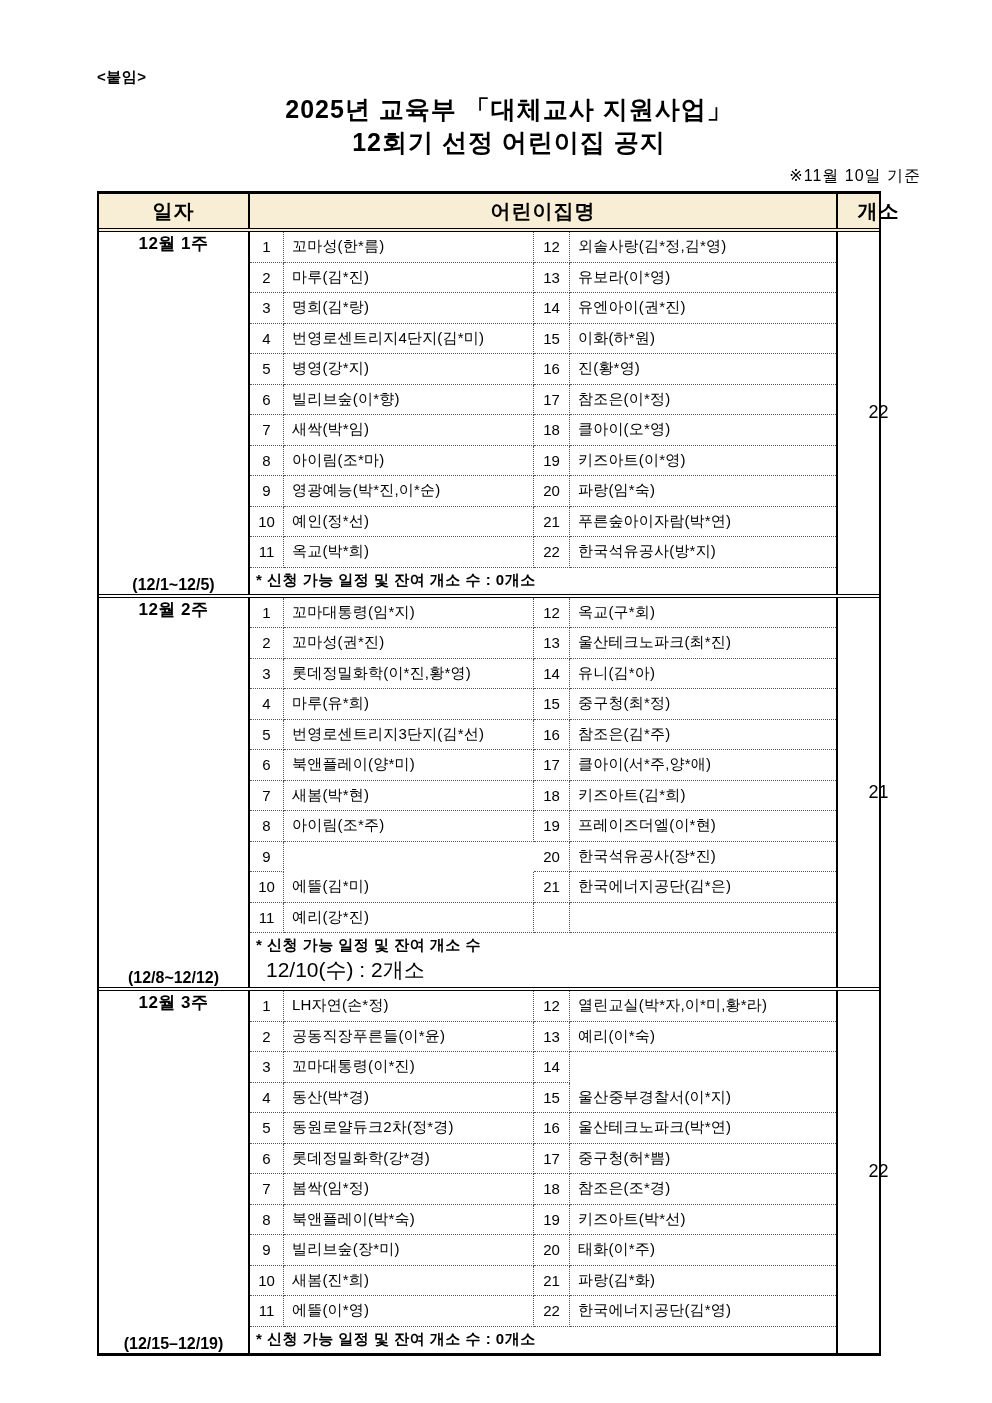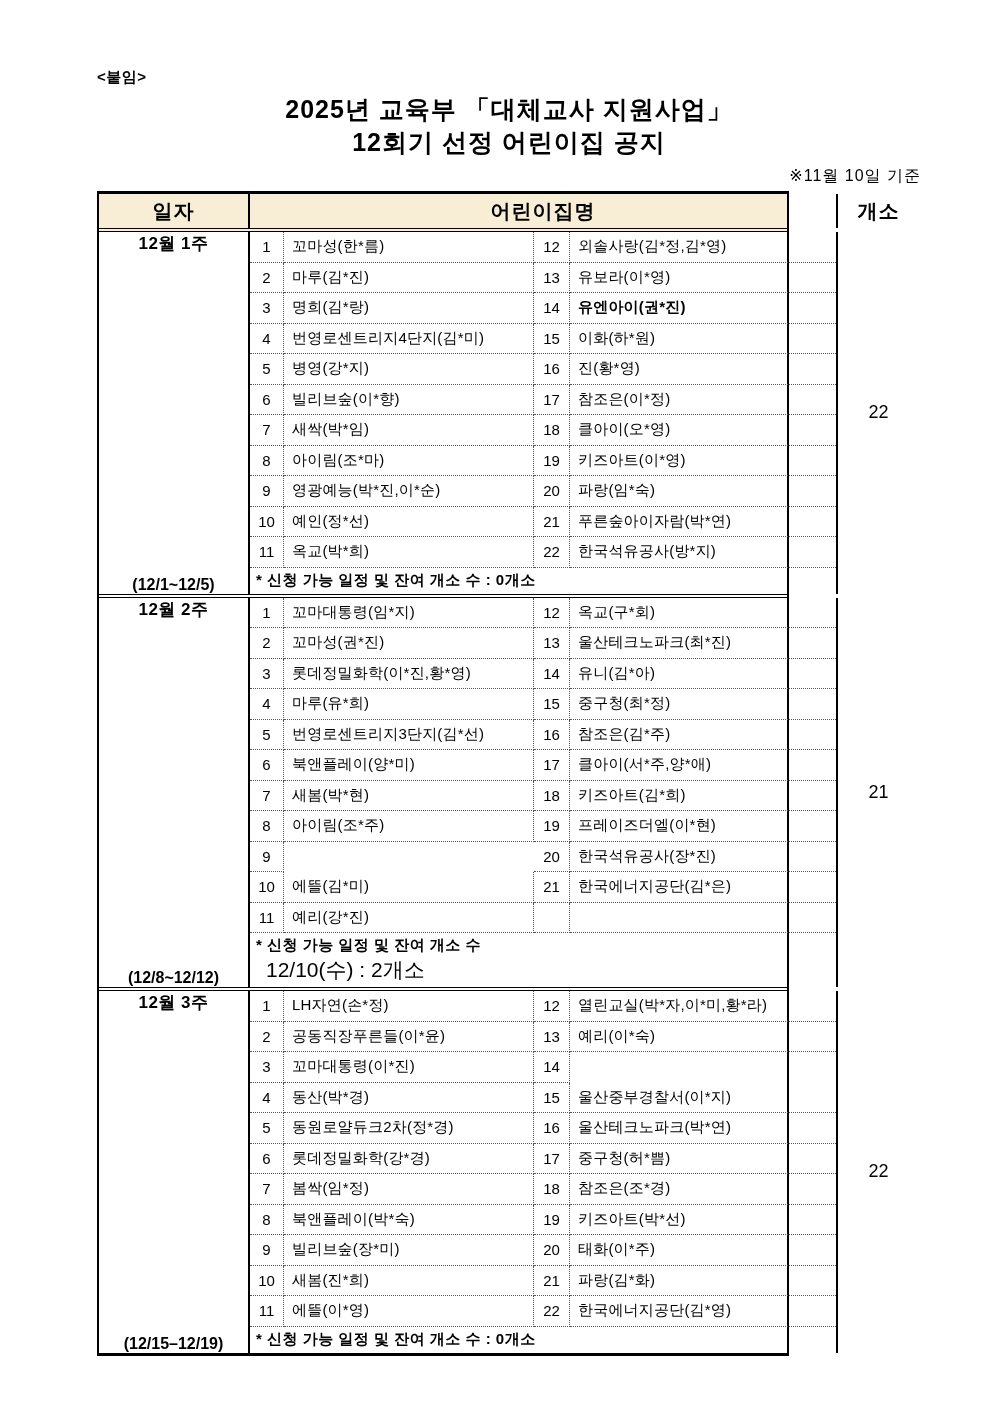--- a/index.html
+++ b/index.html
@@ -17,21 +17,21 @@
   .title-block { text-align: center; margin-top: 6px; line-height: 1.3; }
   .title-line { font-size: 25px; font-weight: bold; letter-spacing: 1px; }
 
   .basis-note { text-align: right; font-size: 16px; margin-top: 8px; margin-bottom: 4px; letter-spacing: 1px; }
 
   
   .notice-table {
     border: 2px solid #000;
     border-top-width: 3px;
     border-bottom-width: 3px;
-    width: 692px;
+    width: 784px;
   }
   .thead {
     display: grid;
     grid-template-columns: 151px 34px 250px 36px 266px 83px;
     background: #F8EED5;
     border-bottom: 4px double #000;
     height: 38px;
   }
   .th { display: flex; align-items: center; justify-content: center;
         font-size: 20px; font-weight: bold; letter-spacing: 1px; }
@@ -112,21 +112,21 @@
   <div class="cell name-cell c-nm2" style="grid-row: 1;">외솔사랑(김*정,김*영)</div>
 
   <div class="cell num-cell c-n1" style="grid-row: 2;">2</div>
   <div class="cell name-cell c-nm1" style="grid-row: 2;">마루(김*진)</div>
   <div class="cell num-cell c-n2" style="grid-row: 2;">13</div>
   <div class="cell name-cell c-nm2" style="grid-row: 2;">유보라(이*영)</div>
 
   <div class="cell num-cell c-n1" style="grid-row: 3;">3</div>
   <div class="cell name-cell c-nm1" style="grid-row: 3;">명희(김*랑)</div>
   <div class="cell num-cell c-n2" style="grid-row: 3;">14</div>
-  <div class="cell name-cell c-nm2" style="grid-row: 3; font-weight: bold;">유엔아이(권*진)</div>
+  <div class="cell name-cell c-nm2" style="grid-row: 3;">유엔아이(권*진)</div>
 
   <div class="cell num-cell c-n1" style="grid-row: 4;">4</div>
   <div class="cell name-cell c-nm1" style="grid-row: 4;">번영로센트리지4단지(김*미)</div>
   <div class="cell num-cell c-n2" style="grid-row: 4;">15</div>
   <div class="cell name-cell c-nm2" style="grid-row: 4;">이화(하*원)</div>
 
   <div class="cell num-cell c-n1" style="grid-row: 5;">5</div>
   <div class="cell name-cell c-nm1" style="grid-row: 5;">병영(강*지)</div>
   <div class="cell num-cell c-n2" style="grid-row: 5;">16</div>
   <div class="cell name-cell c-nm2" style="grid-row: 5;">진(황*영)</div>

